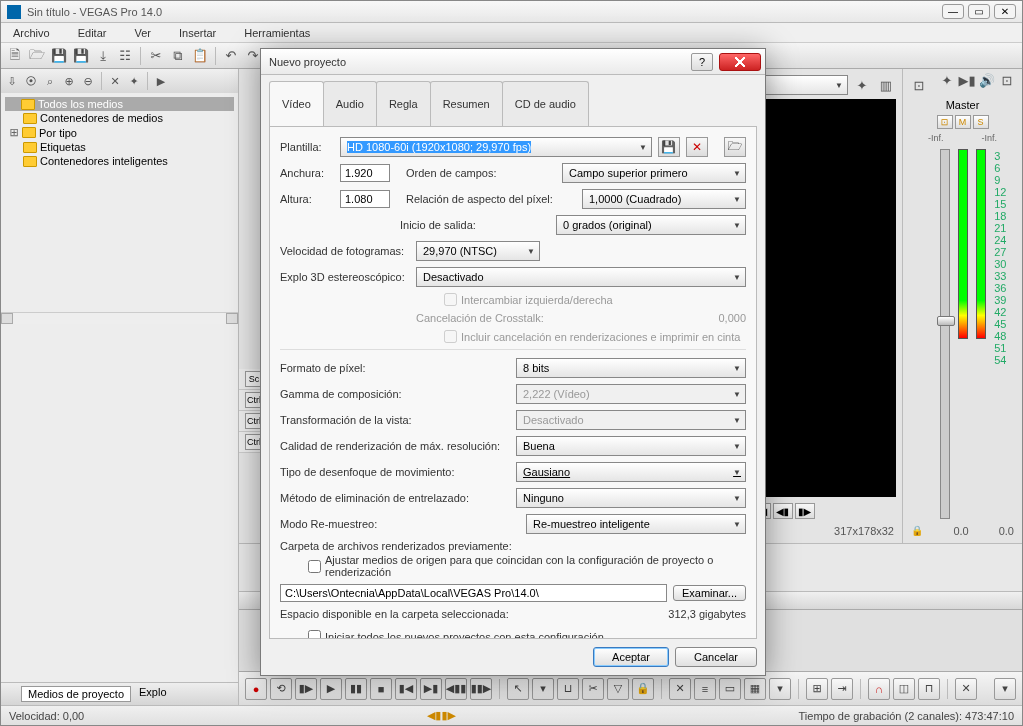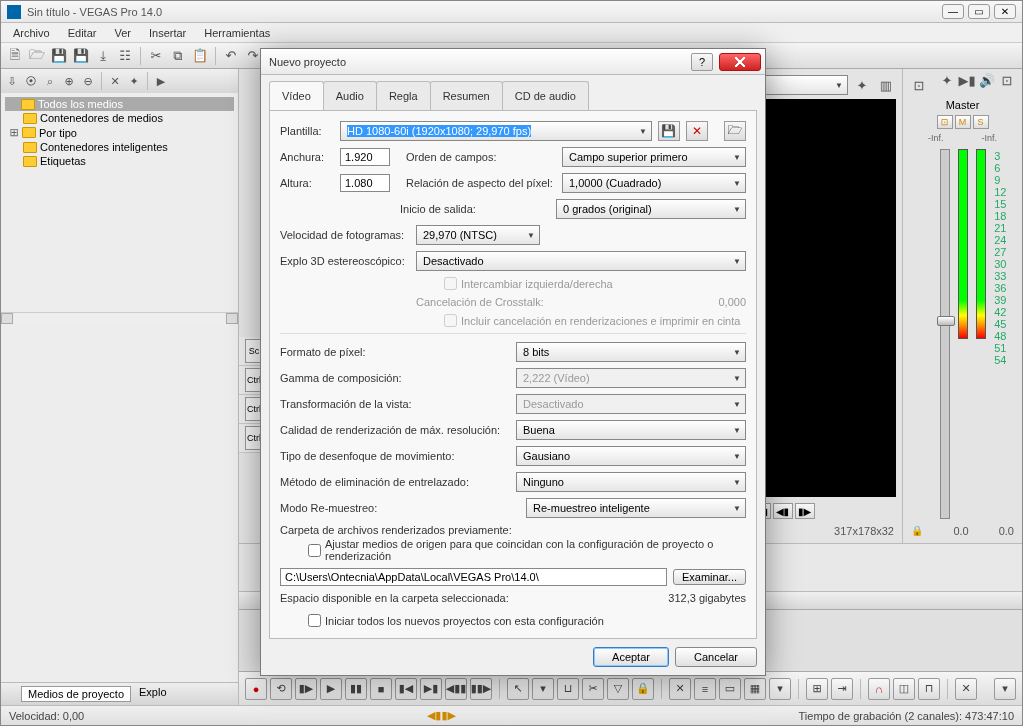--- a/index.html
+++ b/index.html
@@ -6,21 +6,21 @@
 body { background: #e0e0e0; width: 1023px; height: 726px; overflow: hidden; position: relative; }
 
 
 .app-window { position: absolute; inset: 0; background: #f0f0f0; display: flex; flex-direction: column; border: 1px solid #888; }
 .titlebar { height: 22px; background: linear-gradient(#f8f8f8,#e8e8e8); border-bottom: 1px solid #bbb; display: flex; align-items: center; padding: 0 6px; }
 .titlebar .icon { width: 14px; height: 14px; background: #06a; margin-right: 6px; }
 .titlebar .title { flex: 1; color: #555; }
 .titlebar .winbtns { display: flex; gap: 4px; }
 .titlebar .winbtn { width: 22px; height: 15px; border: 1px solid #999; border-radius: 3px; background: #f4f4f4; display: flex; align-items: center; justify-content: center; font-size: 10px; }
 
-.menubar { height: 20px; background: #f0f0f0; display: flex; align-items: center; padding: 0 4px; gap: 2px; border-bottom: 1px solid #ccc;}
+.menubar { height: 20px; background: #f0f0f0; display: flex; align-items: center; padding: 0 4px; gap: 12px; border-bottom: 1px solid #ccc;}
 .menubar span { padding: 2px 8px; color: #333; }
 
 .toolbar { height: 26px; background: linear-gradient(#f5f5f5,#dedede); border-bottom: 1px solid #aaa; display: flex; align-items: center; padding: 0 4px; gap: 2px; }
 .tbtn { width: 20px; height: 20px; display: flex; align-items: center; justify-content: center; color: #555; font-size: 13px; }
 .tsep { width: 1px; height: 18px; background: #bbb; margin: 0 3px; }
 
 .main { flex: 1; display: flex; min-height: 0; }
 .leftpane { width: 238px; background: #ededed; border-right: 1px solid #bbb; display: flex; flex-direction: column; }
 .lefttool { height: 24px; background: linear-gradient(#f0f0f0,#d8d8d8); display: flex; align-items: center; padding: 0 2px; gap: 1px; }
 .lefttool .tbtn { width: 18px; height: 18px; font-size: 11px; }
@@ -29,21 +29,21 @@
 .tree-row.sel { background: #aaa; color: #fff; padding-left: 16px; align-items: center; }
 .folder-icon { width: 14px; height: 11px; background: #fc3; border: 1px solid #c90; border-radius: 1px; }
 .tree-row .exp { width: 10px; text-align: center; color: #666; margin-left: -14px; }
 .panetab { background: linear-gradient(#eee,#d5d5d5); border-top: 1px solid #bbb; padding: 3px 20px; display: flex; gap: 8px; margin-top: auto;}
 .panetab .tab { background: #fff; border: 1px solid #999; padding: 1px 6px; }
 
 .midpane { flex: 1; background: #e6e6e6; display: flex; flex-direction: column; }
 .mid-top { flex: 1; display: flex; }
 .mid-left { flex: 1; background: #e6e6e6; display:flex; flex-direction:column;}
 .sc-row { display:flex; align-items:center; gap:6px; padding:2px 6px; background:#eee; border-bottom:1px solid #ccc;}
-.sc-box { width:18px; height:24px; border:1px solid #999; background:#f5f5f5; display:flex; align-items:center; justify-content:center; font-size:9px;}
+.sc-box { width:18px; height:16px; border:1px solid #999; background:#f5f5f5; display:flex; align-items:center; justify-content:center; font-size:9px;}
 .preview { width: 240px; background: #e4e4e4; border-left: 1px solid #bbb; display: flex; flex-direction: column; padding: 4px;}
 .prev-top { display:flex; align-items:center; gap:4px; padding:2px;}
 .prev-vid { flex: 1; background: #000; margin: 2px; }
 .prev-ctrl { display:flex; justify-content:center; gap:2px; padding:4px;}
 .prev-ctrl .pb { width:20px; height:16px; border:1px solid #999; background:linear-gradient(#f8f8f8,#ddd); display:flex;align-items:center;justify-content:center;font-size:10px;}
 .prev-info { display:flex; justify-content:space-between; padding:2px 4px; color:#555;}
 
 .mixer { width: 120px; background: #e4e4e4; border-left: 1px solid #bbb; display:flex; flex-direction:column; padding:4px;}
 .mx-ico { display:flex; gap:2px; padding:2px;}
 .mx-title { text-align:center; padding:2px;}
@@ -70,21 +70,21 @@
 .statusbar { height: 20px; background: linear-gradient(#f0f0f0,#e0e0e0); border-top: 1px solid #bbb; display:flex; align-items:center; padding:0 8px; justify-content:space-between; color:#444;}
 
 
 .dialog { position: absolute; left: 260px; top: 48px; width: 506px; height: 628px; background: #f0f0f0; border: 1px solid #7a7a7a; box-shadow: 0 4px 30px rgba(0,0,0,0.4); display:flex; flex-direction:column;}
 .dlg-title { height: 26px; background: linear-gradient(#fff,#eaeaea); border-bottom:1px solid #bbb; display:flex; align-items:center; padding:0 4px 0 8px;}
 .dlg-title .t { flex:1; color:#333;}
 .dlg-title .help { width:22px; height:18px; border:1px solid #999; background:linear-gradient(#f8f8f8,#ddd); border-radius:2px; display:flex;align-items:center;justify-content:center;font-size:11px; margin-right:6px;}
 .dlg-title .close { width:42px; height:18px; background:linear-gradient(#f66,#c22); border:1px solid #a11; border-radius:3px; display:flex;align-items:center;justify-content:center;}
 .dlg-title .close::before { content:""; width:10px; height:10px; background: linear-gradient(45deg,transparent 42%,#fff 42%,#fff 58%,transparent 58%), linear-gradient(-45deg,transparent 42%,#fff 42%,#fff 58%,transparent 58%);}
 .dlg-tabs { display:flex; padding: 6px 8px 0; gap:0; background:#f0f0f0;}
-.dlg-tab { padding:8px 12px; border:1px solid #bbb; border-bottom:none; background:#eaeaea; border-top-left-radius:3px; border-top-right-radius:3px; margin-right:-1px; color:#333;}
+.dlg-tab { padding:16px 12px; border:1px solid #bbb; border-bottom:none; background:#eaeaea; border-top-left-radius:3px; border-top-right-radius:3px; margin-right:-1px; color:#333;}
 .dlg-tab.active { background:#f8f8f8; position:relative; z-index:1;}
 .dlg-body { flex:1; background:#f8f8f8; border:1px solid #bbb; margin:0 8px 8px; padding: 10px; overflow:auto;}
 .dlg-row { display:flex; align-items:center; margin-bottom: 6px; gap:6px;}
 .dlg-row.sep-row { border-top:1px solid #ddd; padding-top:8px; margin-top:4px;}
 .dlg-label { color:#333; }
 .dlg-label.dis { color:#999;}
 .dlg-input { border:1px solid #888; background:#fff; padding:1px 4px; height:18px;}
 .dlg-input.sel { background:#3399ff; color:#fff;}
 .dlg-drop { border:1px solid #888; background:linear-gradient(#fff,#e5e5e5); padding:1px 4px 1px 6px; height:20px; display:flex; align-items:center; justify-content:space-between;}
 .dlg-drop.dis { color:#999; background:#f0f0f0;}
@@ -161,25 +161,25 @@
           <div class="folder-icon"></div>
           <span>Contenedores de medios</span>
         </div>
         <div class="tree-row">
           <span class="exp">⊞</span>
           <div class="folder-icon"></div>
           <span>Por tipo</span>
         </div>
         <div class="tree-row">
           <div class="folder-icon"></div>
-          <span>Contenedores inteligentes</span>
+          <span>Etiquetas</span>
         </div>
         <div class="tree-row">
           <div class="folder-icon"></div>
-          <span>Etiquetas</span>
+          <span>Contenedores inteligentes</span>
         </div>
       </div>
       <div style="height:140px;"></div>
       <div style="height:12px; background:#eee; border-top:1px solid #ccc; display:flex;">
         <div style="width:12px;background:#ddd;border:1px solid #aaa;"></div>
         <div style="flex:1;"></div>
         <div style="width:12px;background:#ddd;border:1px solid #aaa;"></div>
       </div>
       <div class="panetab">
         <div class="tab">Medios de proyecto</div>
@@ -381,21 +381,21 @@
       <div class="dlg-drop" style="flex:1;">
         <span>Campo superior primero</span>
           <span class="arr">▼</span>
       </div>
     </div>
 
     <div class="dlg-row">
       <span class="dlg-label" style="width:54px;">Altura:</span>
       <input class="dlg-input" style="width: 50px;" value="1.080">
       <span class="dlg-label" style="width:150px; margin-left:10px;">Relación de aspecto del píxel:</span>
-      <div class="dlg-drop" style="flex:1;">
+      <div class="dlg-drop" style="flex:1;margin-left:20px;">
         <span>1,0000 (Cuadrado)</span>
           <span class="arr">▼</span>
       </div>
     </div>
 
     <div class="dlg-row">
       <span style="width:114px;"></span>
       <span class="dlg-label" style="width:150px;">Inicio de salida:</span>
       <div class="dlg-drop" style="flex:1;">
         <span>0 grados (original)</span>
@@ -459,21 +459,21 @@
     </div>
     <div class="dlg-row">
       <span class="dlg-label" style="width:230px;">Calidad de renderización de máx. resolución:</span>
       <div class="dlg-drop" style="flex:1;">
         <span>Buena</span>
           <span class="arr">▼</span>
       </div>
     </div>
     <div class="dlg-row">
       <span class="dlg-label" style="width:230px;">Tipo de desenfoque de movimiento:</span>
-      <div class="dlg-drop" style="flex:1;">
+      <div class="dlg-drop" style="flex:1;text-decoration:underline;">
         <span>Gausiano</span>
           <span class="arr">▼</span>
       </div>
     </div>
     <div class="dlg-row">
       <span class="dlg-label" style="width:230px;">Método de eliminación de entrelazado:</span>
       <div class="dlg-drop" style="flex:1;">
         <span>Ninguno</span>
           <span class="arr">▼</span>
       </div>

